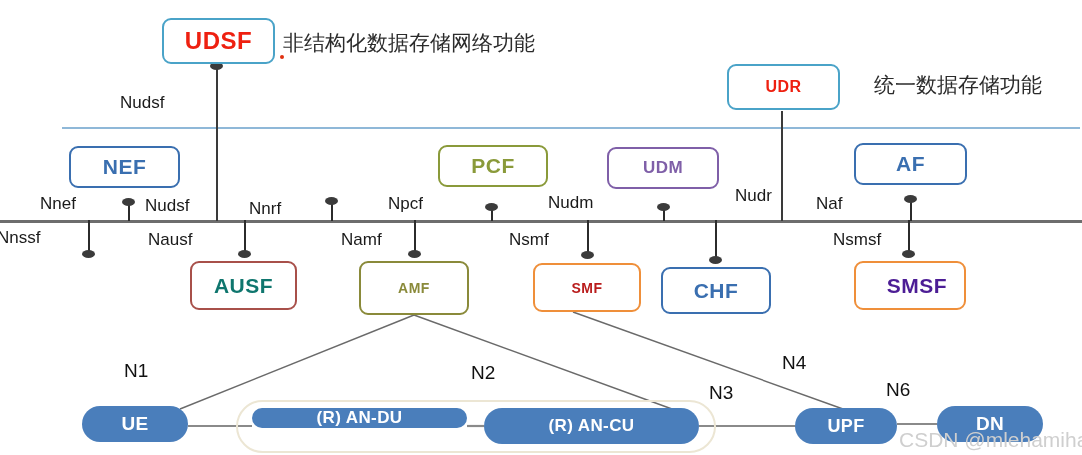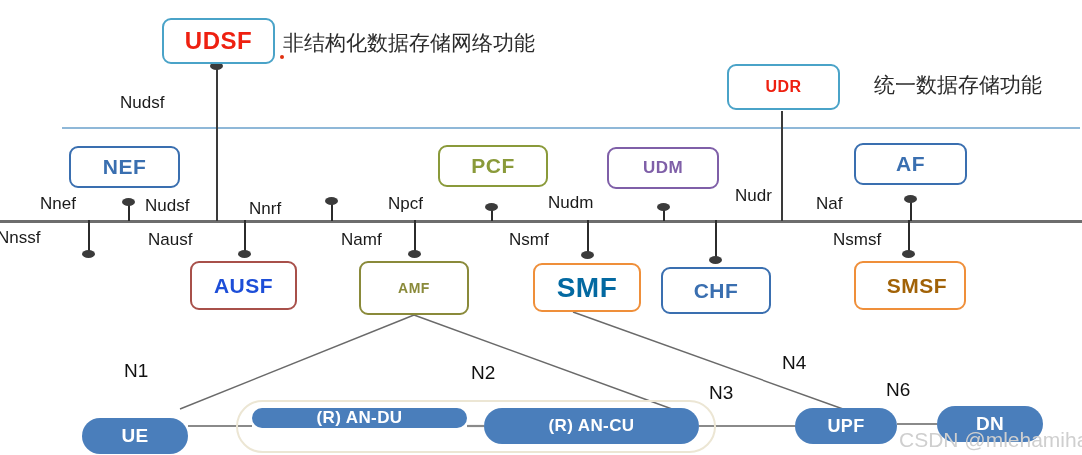--- a/index.html
+++ b/index.html
@@ -227,37 +227,37 @@
   <div class="nfbox" style="left:607px;top:147px;width:112px;height:42px;border-color:#7f5fa8;">
     <span class="lbl" style="color:#7f5fa8;font-size:17px;">UDM</span>
   </div>
 
   <div class="nfbox" style="left:854px;top:143px;width:113px;height:42px;border-color:#3a6fb0;">
     <span class="lbl" style="color:#3a6fb0;font-size:21px;">AF</span>
   </div>
 
 
   <div class="nfbox" style="left:190px;top:261px;width:107px;height:49px;border-color:#a8504a;">
-    <span class="lbl" style="color:#1d4ed8;font-size:21px;">AUSF</span>
+    <span class="lbl" style="color:#0f766e;font-size:21px;">AUSF</span>
   </div>
 
   <div class="nfbox" style="left:359px;top:261px;width:110px;height:54px;border-color:#8a8a3a;">
     <span class="lbl" style="color:#8a8a3a;font-size:14px;">AMF</span>
   </div>
 
   <div class="nfbox" style="left:533px;top:263px;width:108px;height:49px;border-color:#ef8f3a;">
-    <span class="lbl" style="color:#0369a1;font-size:28px;">SMF</span>
+    <span class="lbl" style="color:#b91c1c;font-size:14px;">SMF</span>
   </div>
 
   <div class="nfbox" style="left:661px;top:267px;width:110px;height:47px;border-color:#3a6fb0;">
     <span class="lbl" style="color:#3a6fb0;font-size:21px;">CHF</span>
   </div>
 
   <div class="nfbox" style="left:854px;top:261px;width:112px;height:49px;border-color:#ef8f3a;">
-    <span class="lbl" style="color:#a16207;font-size:21px;margin-left:14px;">SMSF</span>
+    <span class="lbl" style="color:#4c1d95;font-size:21px;margin-left:14px;">SMSF</span>
   </div>
 
   <span class="iflabel" style="left:40px;top:194px;">Nnef</span>
   <span class="iflabel" style="left:145px;top:196px;">Nudsf</span>
   <span class="iflabel" style="left:249px;top:199px;">Nnrf</span>
   <span class="iflabel" style="left:388px;top:194px;">Npcf</span>
   <span class="iflabel" style="left:548px;top:193px;">Nudm</span>
   <span class="iflabel" style="left:735px;top:186px;">Nudr</span>
   <span class="iflabel" style="left:816px;top:194px;">Naf</span>
 
@@ -266,21 +266,21 @@
   <span class="iflabel" style="left:341px;top:230px;">Namf</span>
   <span class="iflabel" style="left:509px;top:230px;">Nsmf</span>
   <span class="iflabel" style="left:833px;top:230px;">Nsmsf</span>
 
   <span class="nlabel" style="left:124px;top:360px;">N1</span>
   <span class="nlabel" style="left:471px;top:362px;">N2</span>
   <span class="nlabel" style="left:709px;top:382px;">N3</span>
   <span class="nlabel" style="left:782px;top:352px;">N4</span>
   <span class="nlabel" style="left:886px;top:379px;">N6</span>
 
-  <div class="pill" style="left:82px;top:418px;width:106px;height:36px;">
+  <div class="pill" style="left:82px;top:406px;width:106px;height:36px;">
     <span style="font-size:19px;">UE</span>
   </div>
 
   <div class="pill" style="left:252px;top:408px;width:215px;height:20px;">
     <span style="font-size:17px;">(R) AN-DU</span>
   </div>
 
   <div class="pill" style="left:484px;top:408px;width:215px;height:36px;">
     <span style="font-size:17px;">(R) AN-CU</span>
   </div>

